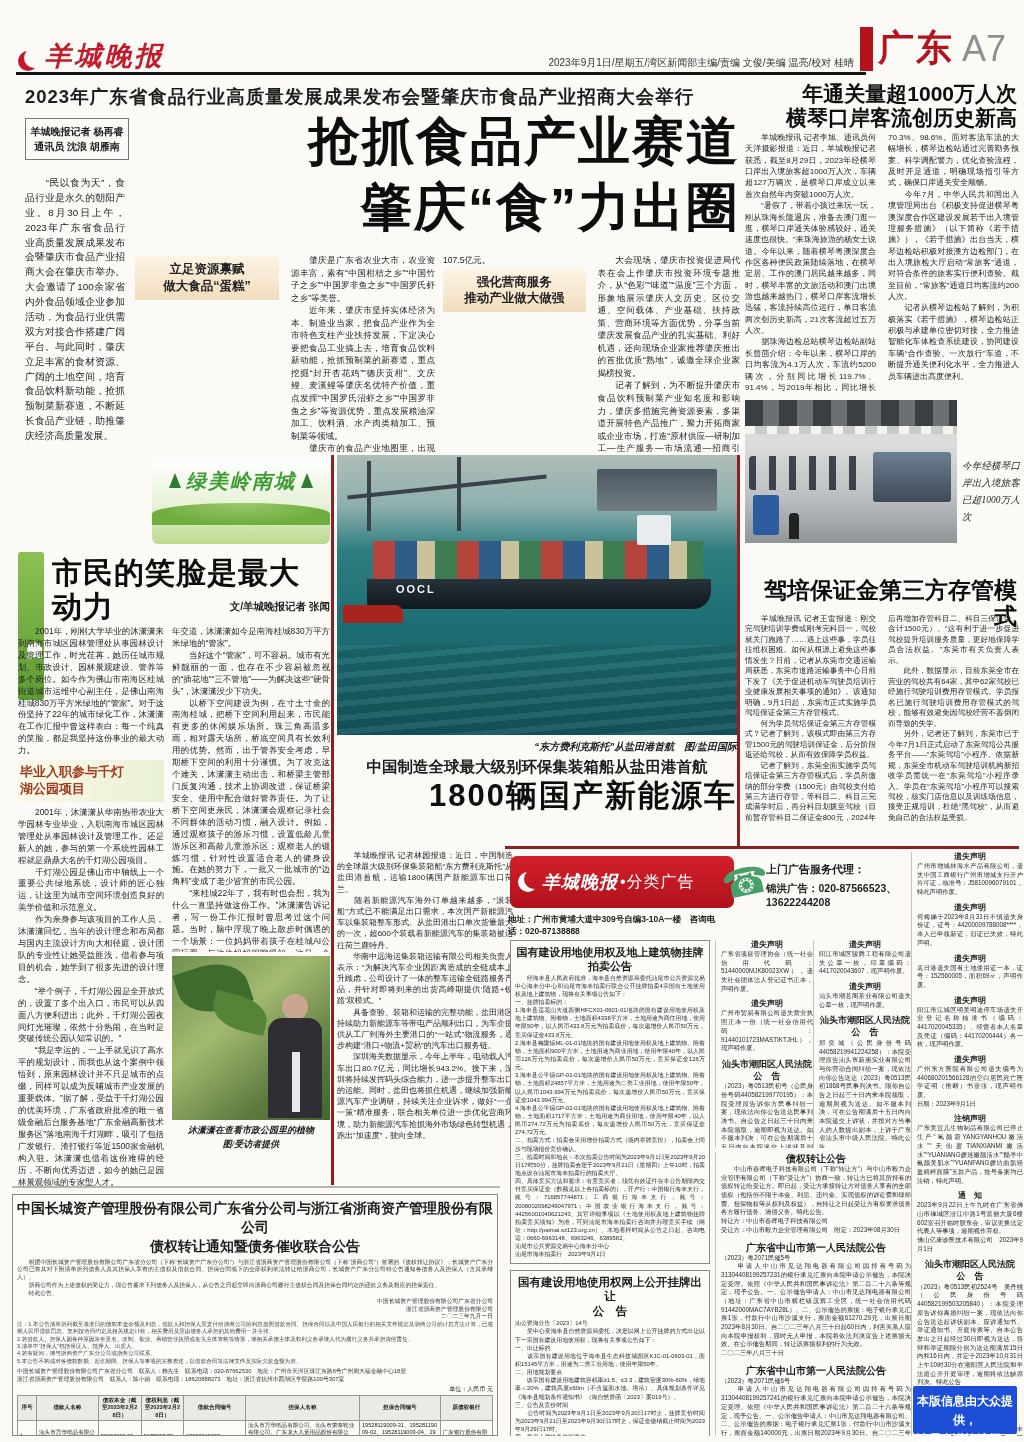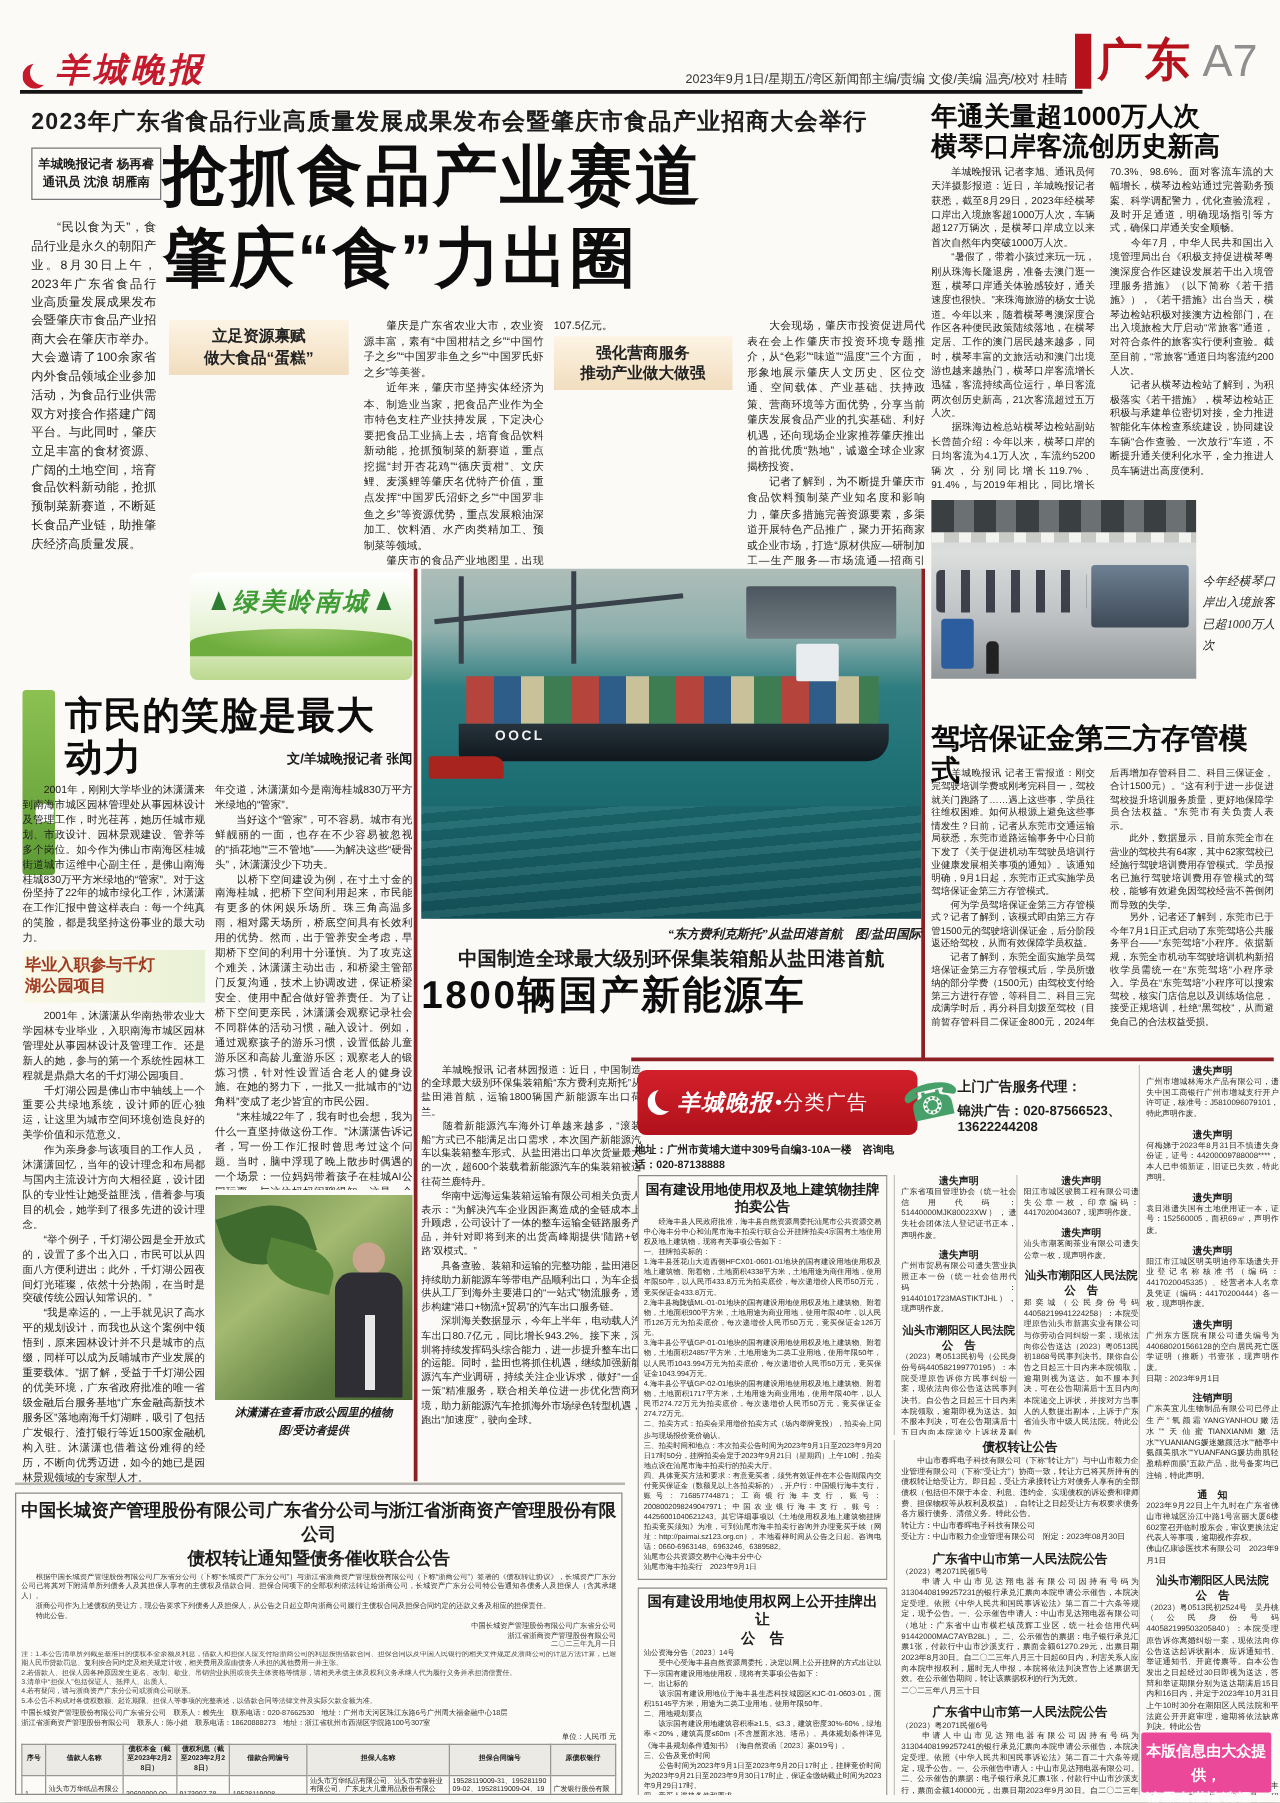--- a/index.html
+++ b/index.html
@@ -3,21 +3,21 @@
 <meta charset="utf-8">
 <style>
   html,body{margin:0;padding:0;background:#c8c5c0;font-family:"Liberation Sans","DejaVu Sans",sans-serif;}
   .page{position:relative;width:1024px;height:1442px;margin:0 auto;background:#fbfaf7;color:#1d1d1d;overflow:hidden;box-shadow:0 0 8px rgba(0,0,0,.4);}
   .abs{position:absolute;}
   .jt{text-align:justify;white-space:pre-line;overflow:hidden;}
   .serif{font-family:"Liberation Serif","DejaVu Serif",serif;}
   .red{color:#b5121b;}
   .rule{background:#8e1f22;}
   .blackrule{background:#141414;}
-  .hl{font-weight:900;color:#0d0d0d;letter-spacing:2px;text-align:left;line-height:1.12;}
+  .hl{font-weight:900;color:#0d0d0d;letter-spacing:2px;text-align:right;line-height:1.12;}
   .sub{background:linear-gradient(180deg,#fdf4e4,#f1ddbe);font-weight:bold;text-align:center;white-space:pre-line;padding:5px 2px;margin:2px 0 6px;break-inside:avoid;color:#222;}
   .gsub{background:linear-gradient(90deg,#fbf8e8,#e9f1d5);font-weight:bold;white-space:pre-line;padding:4px 2px;margin:3px 0 5px;break-inside:avoid;color:#a03a20;font-size:13px;line-height:1.3;}
   .cols2{column-count:2;column-gap:12px;}
   .crescent{display:inline-block;width:20px;height:20px;border-radius:50%;box-shadow:inset 6px -3px 0 0 #c41a2b;vertical-align:middle;margin-right:2px;}
   .crescent.white{box-shadow:inset 6px -3px 0 0 #ffffff;}
   .ad{margin-bottom:6px;}
   .ad-t{font-weight:bold;text-align:center;font-size:8px;white-space:pre-line;line-height:1.25;}
   .court-t{font-weight:bold;text-align:center;font-size:10px;white-space:pre-line;line-height:1.3;}
   .ad-b{font-size:6.3px;line-height:1.38;text-align:justify;white-space:pre-line;color:#2a2a2a;}
   .boxed{border:1px solid #8d8a85;padding:4px;background:#fcfbf8;}
@@ -302,21 +302,21 @@
         <div class="ad-b">（2023）粤0513民初2524号　吴丹桃（公民身份号码440582199503205840）：本院受理原告诉你离婚纠纷一案，现依法向你公告送达起诉状副本、应诉通知书、举证通知书、开庭传票等。自本公告发出之日起经过30日即视为送达，答辩和举证期限分别为送达期满后15日内和16日内，并定于2023年10月31日上午10时30分在潮阳区人民法院和平法庭公开开庭审理，逾期将依法缺席判决。特此公告
 二〇二三年九月一日</div>
       </div>
     <div class="ad">
         <div class="court-t" style="font-size:9px;">汕头市潮阳区人民法院
 公　告</div>
         <div class="ad-b">（2023）粤0513民初2206号　马泽丰（公民身份号码440582199512065871）：本院受理原告诉你买卖合同纠纷一案，现依法向你公告送达起诉状副本、应诉通知书、举证通知书、开庭传票等。自本公告发出之日起经过30日即视为送达，答辩和举证期限分别为送达期满后15日内和16日内，并定于2023年10月31日上午9时30分在潮阳区人民法院和平法庭公开开庭审理，逾期将依法缺席判决。特此公告
 二〇二三年九月一日</div>
       </div>
   </div>
-  <div class="abs" style="left:913px;top:1386px;width:104px;height:48px;background:#ec4899;color:#fff;font-size:12px;font-weight:900;text-align:center;white-space:pre-line;line-height:1.6;padding-top:6px;box-sizing:border-box;border-radius:2px;">本版信息由大众提供，
+  <div class="abs" style="left:913px;top:1386px;width:104px;height:48px;background:#1d4ed8;color:#fff;font-size:12px;font-weight:900;text-align:center;white-space:pre-line;line-height:1.6;padding-top:6px;box-sizing:border-box;border-radius:2px;">本版信息由大众提供，
 请需者谨慎选择！</div>
 
   <div class="abs" style="left:12px;top:1186px;width:488px;height:2px;background:#b9b6b0;"></div>
   <div class="abs boxed" style="left:12px;top:1194px;width:486px;height:242px;box-sizing:border-box;overflow:hidden;">
     <div style="font-size:14px;font-weight:900;text-align:center;line-height:1.35;">中国长城资产管理股份有限公司广东省分公司与浙江省浙商资产管理股份有限公司</div>
     <div style="font-size:14px;font-weight:900;text-align:center;line-height:1.35;">债权转让通知暨债务催收联合公告</div>
     <div class="jt" style="font-size:5.8px;line-height:1.35;margin-top:3px;color:#333;">　　根据中国长城资产管理股份有限公司广东省分公司（下称“长城资产广东分公司”）与浙江省浙商资产管理股份有限公司（下称“浙商公司”）签署的《债权转让协议》，长城资产广东分公司已将其对下附清单所列债务人及其担保人享有的主债权及借款合同、担保合同项下的全部权利依法转让给浙商公司，长城资产广东分公司特公告通知各债务人及担保人（含其承继人）。
 　　浙商公司作为上述债权的受让方，现公告要求下列债务人及担保人，从公告之日起立即向浙商公司履行主债权合同及担保合同约定的还款义务及相应的担保责任。
 　　特此公告。</div>
     <div style="font-size:5.8px;line-height:1.35;text-align:right;white-space:pre-line;color:#333;">中国长城资产管理股份有限公司广东省分公司

